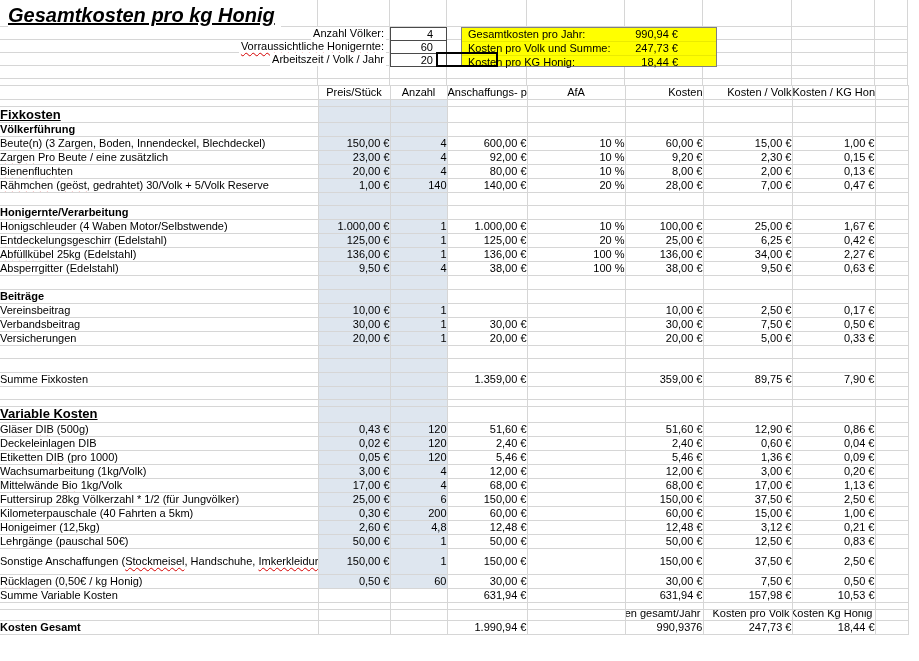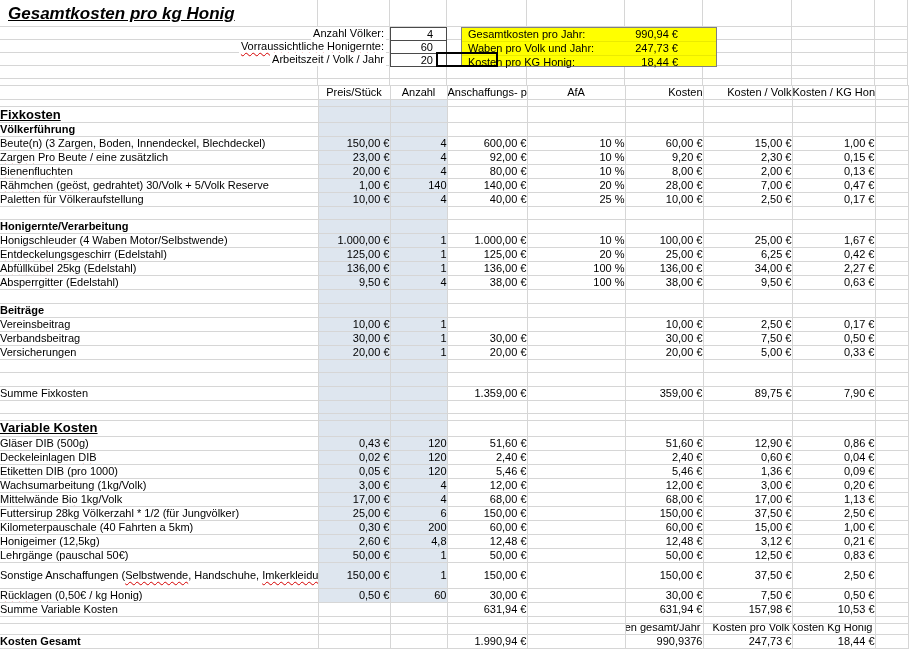--- a/index.html
+++ b/index.html
@@ -1,21 +1,21 @@
 <!DOCTYPE html>
 <html><head>
 <meta charset="utf-8">
 <style>
   html,body{margin:0;padding:0;background:#fff;}
   #sheet{position:relative;width:919px;height:661px;background:#fff;overflow:hidden;
          font-family:"Liberation Sans","DejaVu Sans",sans-serif;font-size:11px;color:#000;}
   
   .gv{position:absolute;top:0;height:85px;width:1px;background:#d6d6d6;z-index:0;}
   .gh{position:absolute;left:0;width:908px;height:1px;background:#d6d6d6;z-index:0;}
-  #title{position:absolute;left:8px;top:4px;z-index:2;font-size:17px;font-weight:bold;font-style:italic;
+  #title{position:absolute;left:8px;top:4px;z-index:2;font-size:20px;font-weight:bold;font-style:italic;
          text-decoration:underline;white-space:nowrap;background:#fff;padding-right:6px;}
   .toplabel{position:absolute;left:0;width:386px;height:13px;text-align:right;z-index:2;line-height:13px;}
   .tlab{background:#fff;padding:0 2px;display:inline-block;line-height:13px;}
   .topval{position:absolute;left:390px;width:57px;height:14px;box-sizing:border-box;border:1px solid #4a4a4a;
           background:#fff;text-align:right;padding-right:13px;line-height:12px;z-index:2;}
   #summary{position:absolute;left:447px;top:27px;width:256px;height:40px;box-sizing:border-box;
            border:1px solid #808080;z-index:1;}
   .sumrowline{height:13px;position:relative;line-height:13px;}
   .sumrowline+.sumrowline{border-top:1px solid rgba(0,0,0,0.08);}
   .slab{position:absolute;left:6px;top:0;}
@@ -79,21 +79,21 @@
       <div class="topval" style="top: 40px;">60</div>
       <div class="toplabel" style="top: 53px;"><span class="tlab">Arbeitszeit / Volk / Jahr</span></div>
       <div class="topval" style="top: 53px;">20</div>
     </div>
   <div id="summary" style="background: rgb(255, 255, 0); margin-left: 14px;">
       <div class="sumrowline">
         <span class="slab">Gesamtkosten pro Jahr:</span>
         <span class="sval">990,94 €</span>
       </div>
       <div class="sumrowline">
-        <span class="slab">Waben pro Volk und Jahr:</span>
+        <span class="slab">Kosten pro Volk und Summe:</span>
         <span class="sval">247,73 €</span>
       </div>
       <div class="sumrowline">
         <span class="slab">Kosten pro KG Honig:</span>
         <span class="sval">18,44 €</span>
       </div>
     </div>
   <div id="selcell"></div>
 
   <table id="grid">
@@ -195,31 +195,20 @@
           <td class="n pB sh">1,00 €</td>
           <td class="n pC sh">140</td>
           <td class="n pD">140,00 €</td>
           <td class="n pE">20 %</td>
           <td class="n pF">28,00 €</td>
           <td class="n pG">7,00 €</td>
           <td class="n pH">0,47 €</td>
           <td class="cI"></td>
         </tr>
         <tr class="h-r">
-          <td class="cA">Paletten für Völkeraufstellung</td>
-          <td class="n pB sh">10,00 €</td>
-          <td class="n pC sh">4</td>
-          <td class="n pD">40,00 €</td>
-          <td class="n pE">25 %</td>
-          <td class="n pF">10,00 €</td>
-          <td class="n pG">2,50 €</td>
-          <td class="n pH">0,17 €</td>
-          <td class="cI"></td>
-        </tr>
-        <tr class="h-r">
           <td class="cA"></td>
           <td class="n pB sh"></td>
           <td class="n pC sh"></td>
           <td class="n pD"></td>
           <td class="n pE"></td>
           <td class="n pF"></td>
           <td class="n pG"></td>
           <td class="n pH"></td>
           <td class="cI"></td>
         </tr>
@@ -492,21 +481,21 @@
           <td class="n pB sh">50,00 €</td>
           <td class="n pC sh">1</td>
           <td class="n pD">50,00 €</td>
           <td class="n pE"></td>
           <td class="n pF">50,00 €</td>
           <td class="n pG">12,50 €</td>
           <td class="n pH">0,83 €</td>
           <td class="cI"></td>
         </tr>
         <tr class="h-2 item2">
-          <td class="cA wrap">Sonstige Anschaffungen (<span class="wavy">Selbstwende</span>, Handschuhe, <span class="wavy">Imkerkleidung</span>,....)</td>
+          <td class="cA wrap">Sonstige Anschaffungen (<span class="wavy">Stockmeisel</span>, Handschuhe, <span class="wavy">Imkerkleidung</span>,....)</td>
           <td class="n pB sh">150,00 €</td>
           <td class="n pC sh">1</td>
           <td class="n pD">150,00 €</td>
           <td class="n pE"></td>
           <td class="n pF">150,00 €</td>
           <td class="n pG">37,50 €</td>
           <td class="n pH">2,50 €</td>
           <td class="cI"></td>
         </tr>
         <tr class="h-r">

